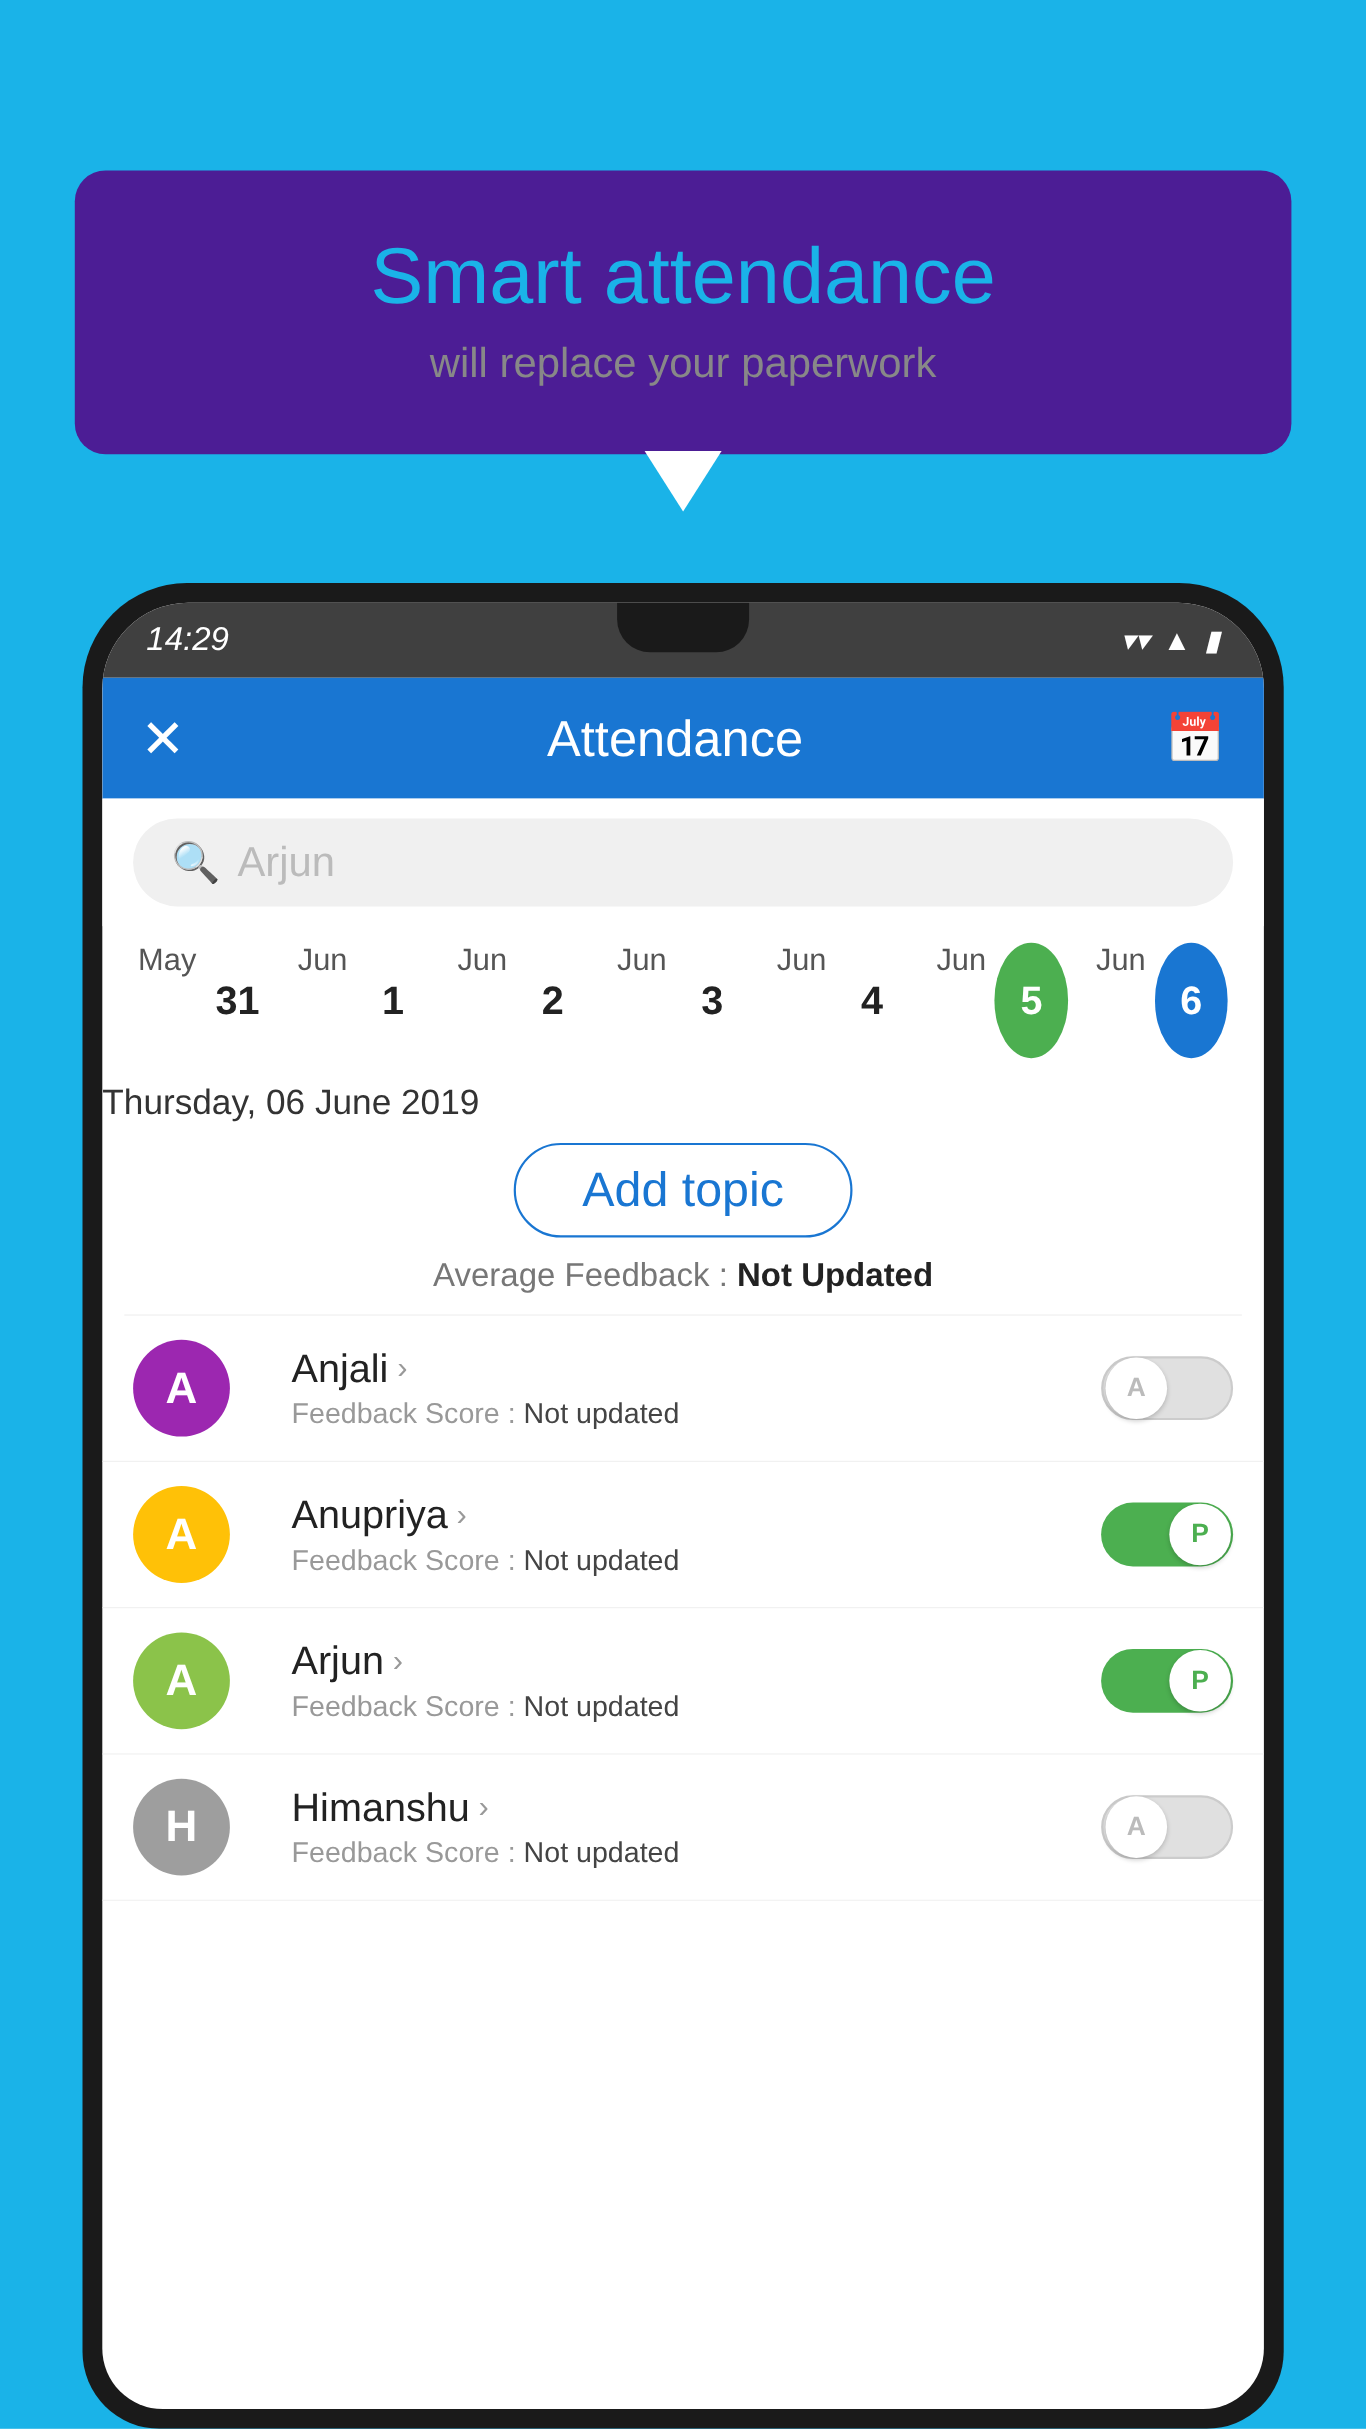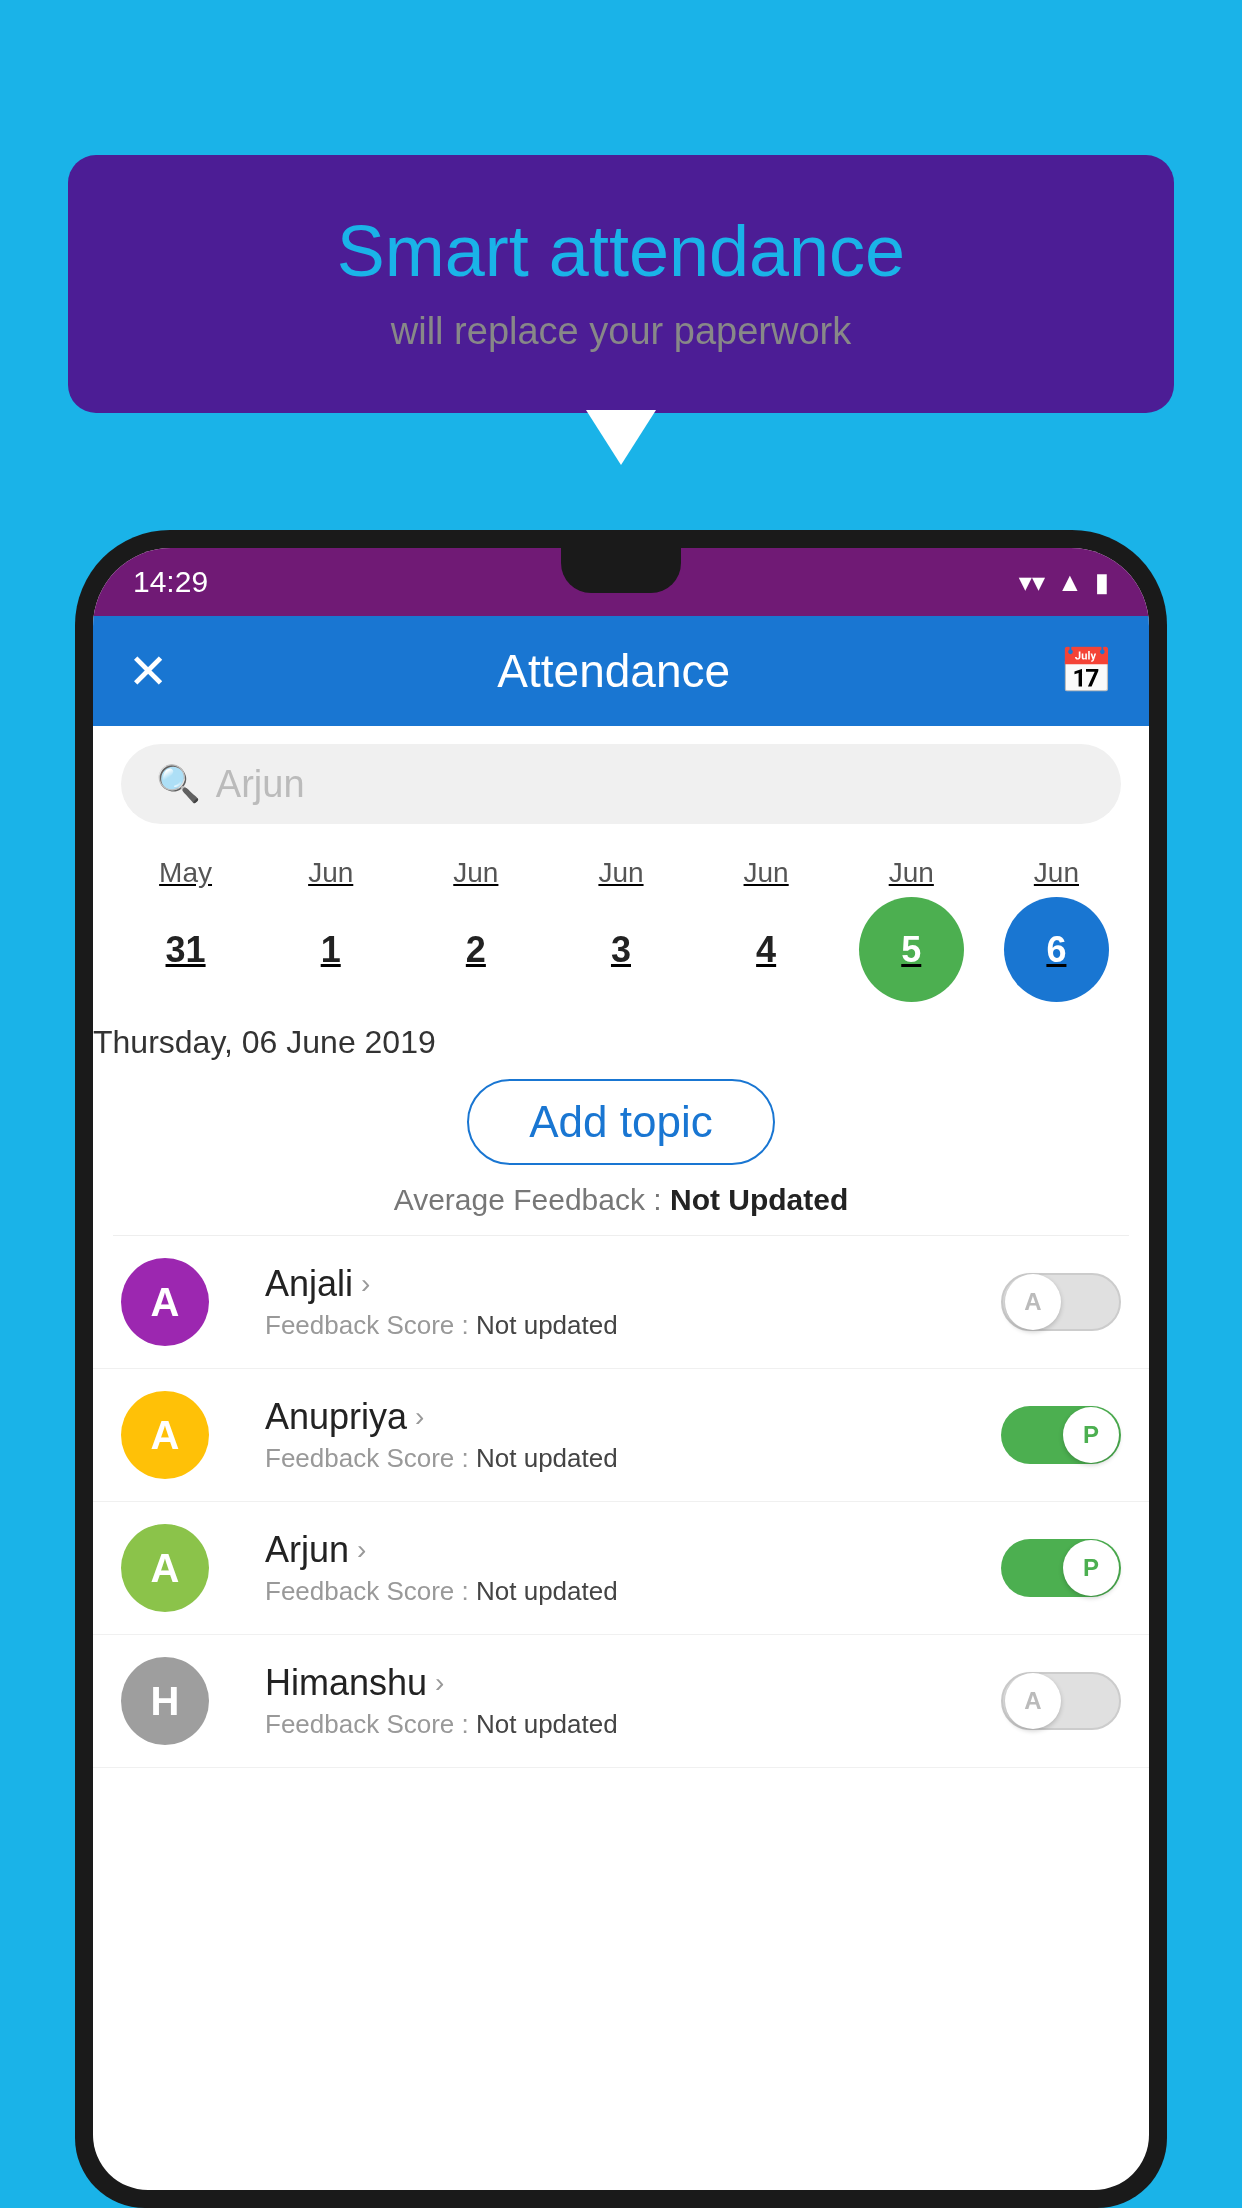--- a/index.html
+++ b/index.html
@@ -63,27 +63,28 @@
     .phone-inner {
       background: white;
       border-radius: 78px 78px 55px 55px;
       overflow: hidden;
       height: 100%;
       position: relative;
     }
 
     
     .status-bar {
-      background: #701a75;
+      background: #404040;
       height: 68px;
       display: flex;
       align-items: center;
       justify-content: space-between;
       padding: 0 40px;
       position: relative;
+      font-style: italic;
     }
     .status-time {
       color: white;
       font-size: 30px;
       font-weight: 500;
     }
     .status-icons {
       display: flex;
       align-items: center;
       gap: 12px;
@@ -152,25 +153,23 @@
 
     
     .calendar-strip {
       padding: 15px 20px 10px;
       display: flex;
       justify-content: space-around;
       align-items: flex-end;
     }
     .cal-day {
       display: flex;
-      flex-direction: column;
-      align-items: center;
+      flex-direction: row;
       gap: 8px;
       width: 120px;
-      text-decoration: underline;
     }
     .cal-month {
       font-size: 28px;
       color: #555;
     }
     .cal-date {
       font-size: 36px;
       font-weight: 600;
       color: #222;
       width: 105px;

